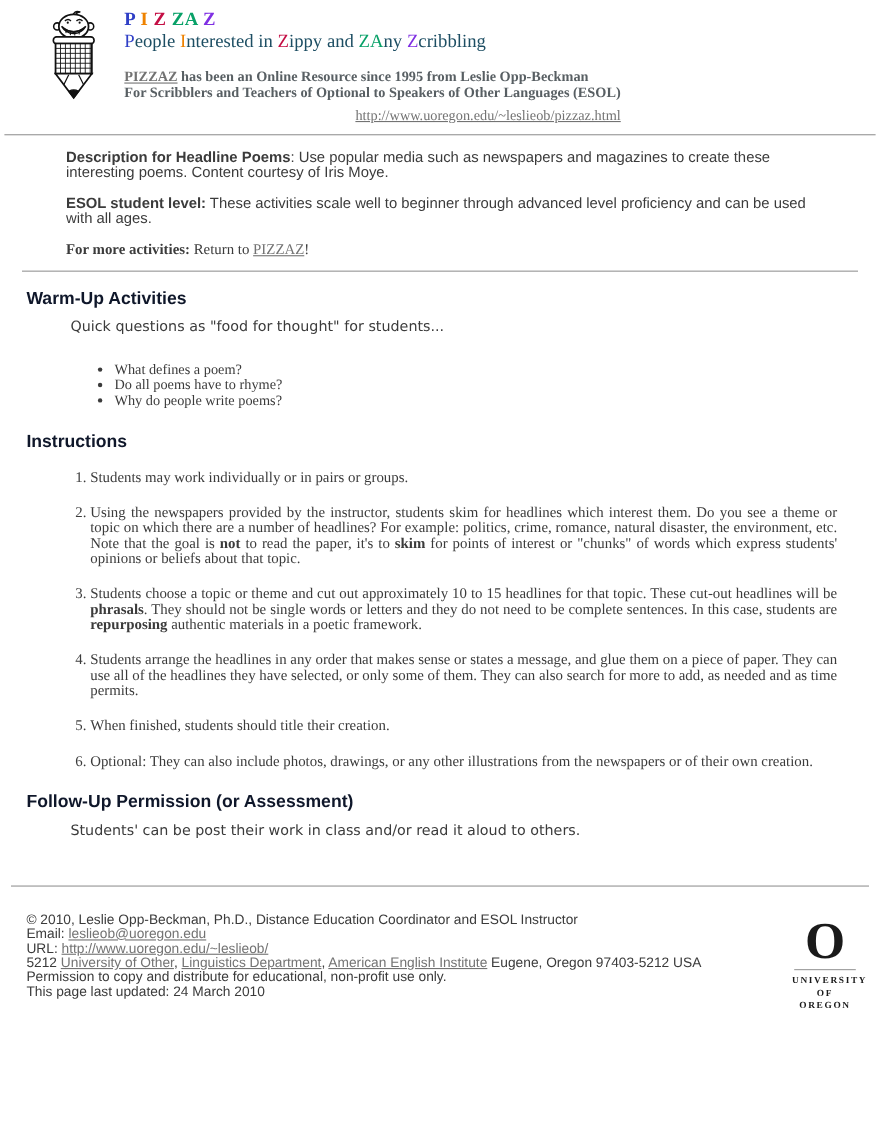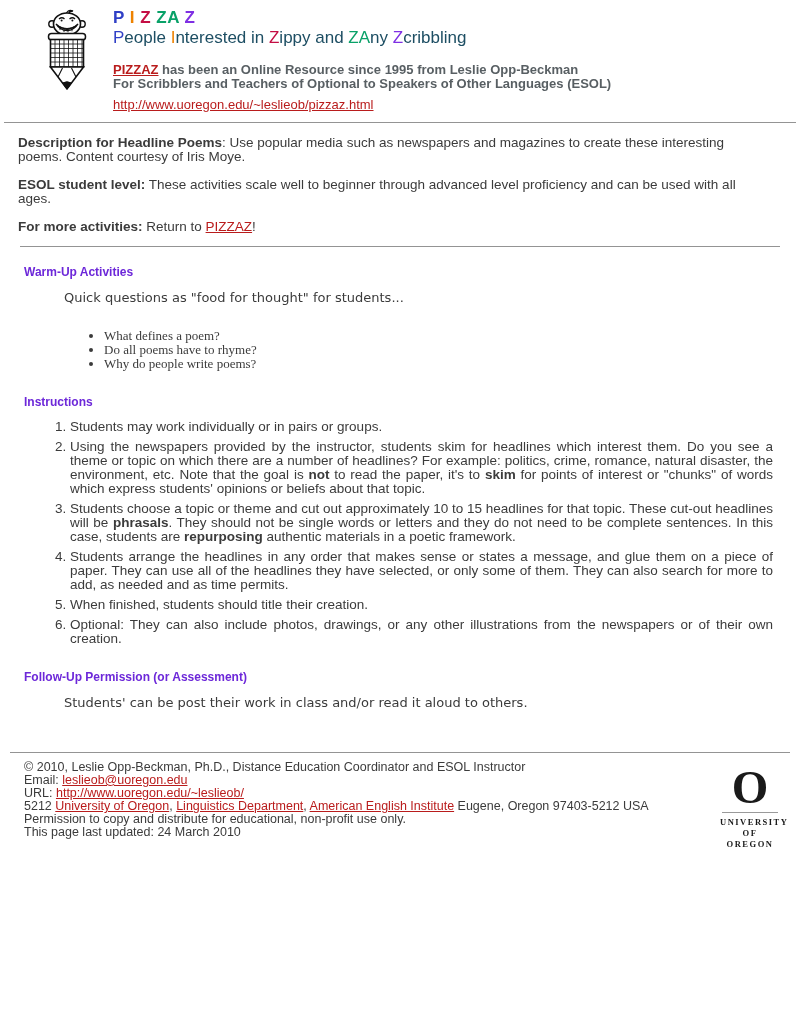--- a/index.html
+++ b/index.html
@@ -1,56 +1,56 @@
 <!DOCTYPE html>
 <html><head>
 <meta charset="utf-8">
 <style>
   html,body{margin:0;padding:0;background:#fff;}
   body{width:800px;min-height:1024px;overflow:hidden;
        font-family:"Liberation Sans",sans-serif;color:#3b3b3b;}
   .b{font-weight:bold;}
-  a.lnk, .lnk{color:#b91c1c;text-decoration:underline;cursor:pointer;}
+  a.lnk, .lnk{color:#737373;text-decoration:underline;cursor:pointer;}
 
   
   .header{display:flex;align-items:flex-start;padding:8px 0 0 37px;
-          font-family:Liberation Sans, sans-serif;}
+          font-family:Liberation Serif, serif;}
   .logo{width:60px;flex:0 0 60px;margin-right:16px;}
   .header-text{padding-top:0;}
   .site-title{font-size:17px;font-weight:bold;line-height:19px;letter-spacing:0.5px;}
   .site-subtitle{font-size:17px;line-height:19px;color:#1d4e63;margin-top:1px;}
   .tagline{font-size:13px;font-weight:bold;color:#585f63;line-height:14px;}
   .tagline.first{margin-top:16px;}
-  .home-url{margin-top:7px;font-size:13px;line-height:14px;}
+  .home-url{margin-top:7px;font-size:13px;line-height:14px;text-align:right;}
 
   
   hr.rule{border:none;border-top:1px solid #949494;height:0;}
   hr.r1{margin:10px 4px 0 4px;}
   hr.r2{margin:0 20px;}
   hr.r3{margin:0 10px;}
 
   
-  .description{margin:13px 40px 0 18px;font-size:13.5px;line-height:14px;}
+  .description{margin:13px 40px 0 60px;font-size:13.5px;line-height:14px;}
   .description p{margin:0 0 14px 0;}
-  .description p.last{margin-bottom:12px;}
+  .description p.last{margin-bottom:12px;font-family:Liberation Serif, serif;}
 
   
   .content{margin:0 21px 0 24px;font-size:13.5px;line-height:14px;}
-  h3.sec{font-size:12px;margin:18px 0 0 0;color:#6d28d9;}
+  h3.sec{font-size:16px;margin:18px 0 0 0;color:#0f172a;}
   .indent{margin:12px 0 0 40px;font-family:"DejaVu Sans",sans-serif;font-size:13px;line-height:14px;}
   ul.warm{margin:24px 0 0 40px;padding:0 0 0 40px;
           font-family:Liberation Serif, serif;font-size:13px;line-height:14px;}
   ul.warm li{margin:0;}
   ol.steps{margin:11px 0 0 0;padding:0 0 0 40px;text-align:justify;}
-  ol.steps li{margin:6px;line-height:14px;}
+  ol.steps li{margin:18px;line-height:14px;font-family:Liberation Serif, serif;}
   .followup-body{margin-bottom:42px;}
 
   
   .footer{display:flex;justify-content:space-between;align-items:flex-start;
-          margin:8px 20px 0 24px;gap:16px;}
+          margin:24px 20px 0 24px;gap:16px;}
   .footer-lines{font-size:12.5px;line-height:13px;}
   .uo-logo{width:60px;text-align:center;color:#1a1a1a;margin-top:6px;
            font-family:"Liberation Serif",serif;}
   .uo-o{font-size:47px;font-weight:bold;line-height:40px;}
   .uo-sep{border:none;border-top:1px solid #9a9a9a;margin:5px 2px 4px 2px;}
   .uo-small{font-size:8.5px;font-weight:bold;letter-spacing:1.5px;line-height:11px;}
 </style>
 </head>
 <body>
 
@@ -137,21 +137,21 @@
 
   </div>
 
   <hr class="rule r3">
 
   <div class="footer">
     <div class="footer-lines">
       <div><span>© 2010, Leslie Opp-Beckman, Ph.D., Distance Education Coordinator and ESOL Instructor</span></div>
       <div><span>Email: </span><a class="lnk">leslieob@uoregon.edu</a></div>
       <div><span>URL: </span><a class="lnk">http://www.uoregon.edu/~leslieob/</a></div>
-      <div><span>5212 </span><a class="lnk">University of Oregon</a><span>, </span><a class="lnk">Linguistics Department</a><span>, </span><a class="lnk">American English Institute</a><span> Eugene, Oregon 97403-5212 USA</span></div>
+      <div><span>5212 </span><a class="lnk">University of Other</a><span>, </span><a class="lnk">Linguistics Department</a><span>, </span><a class="lnk">American English Institute</a><span> Eugene, Oregon 97403-5212 USA</span></div>
       <div><span>Permission to copy and distribute for educational, non-profit use only.</span></div>
       <div><span>This page last updated: 24 March 2010</span></div>
     </div>
     <div class="uo-logo">
       <div class="uo-o">O</div>
       <hr class="uo-sep">
       <div class="uo-small">UNIVERSITY</div>
       <div class="uo-small">OF OREGON</div>
     </div>
   </div>

